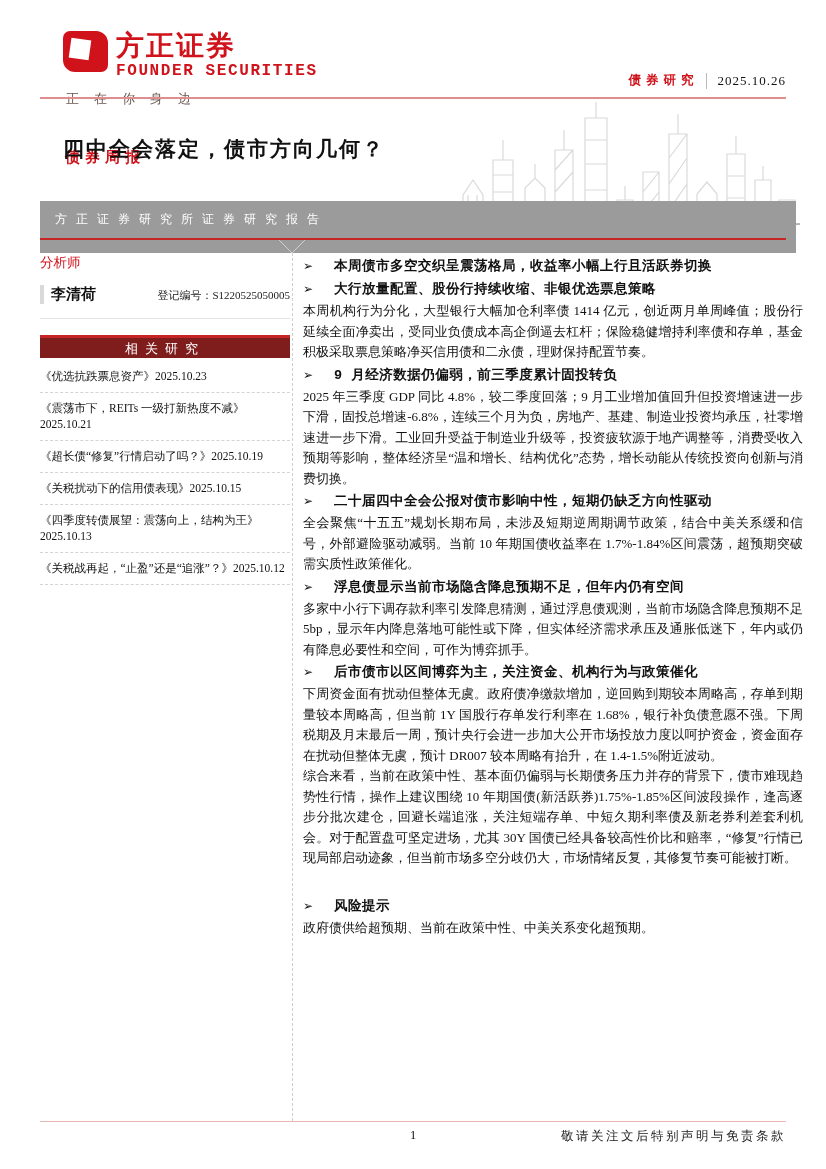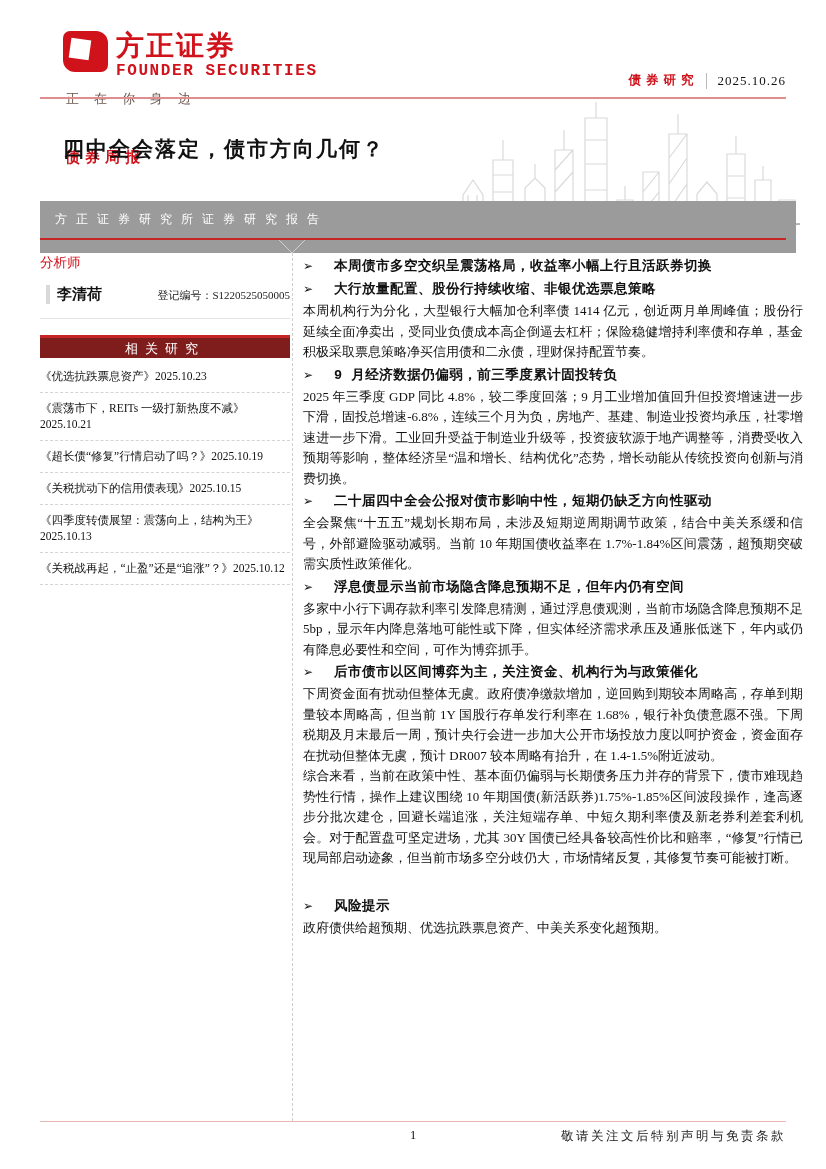--- a/index.html
+++ b/index.html
@@ -55,21 +55,21 @@
 
   
   .divider-notch { position:absolute; left:279px; top:240px; }
   .v-divider { position:absolute; left:292px; top:253px; height:868px; border-left:1px dashed #cfcfcf; }
 
   
   .sidebar { position:absolute; left:40px; top:254px; width:250px; }
   .analyst-label { color:var(--accent); font-weight:normal; font-size:13.5px;
     font-family:"Liberation Sans", sans-serif; margin-bottom:13px; }
   .name-row { display:flex; align-items:baseline; justify-content:space-between;
-    border-left:4px solid #d9d9d9; padding-left:7px; margin-bottom:14px;margin-left:6px; }
+    border-left:4px solid #d9d9d9; padding-left:7px; margin-bottom:14px; }
   .analyst-name { font-weight:bold; font-size:15px; font-family:"Liberation Sans", sans-serif; }
   .analyst-id { font-size:11px; color:#222; }
   .thin-rule { border-top:1px solid #e3e3e3; margin-bottom:16px; }
   .related-box { border-top:3px solid #c62525; background:#7f1d1d; color:#fff;
     text-align:center; font-size:13px; letter-spacing:7px; height:23px; line-height:21px;
     font-family:"Liberation Sans", sans-serif; margin-bottom:3px; }
   .rel-item { font-size:11.5px; line-height:16px; padding:7px 0 8px 0;
     border-bottom:1px dashed #d4d4d4; color:#111; }
 
   
@@ -210,19 +210,19 @@
       <span class="sec-title">后市债市以区间博弈为主，关注资金、机构行为与政策催化</span>
     </div>
   <p class="sec-body">下周资金面有扰动但整体无虞。政府债净缴款增加，逆回购到期较本周略高，存单到期量较本周略高，但当前 1Y 国股行存单发行利率在 1.68%，银行补负债意愿不强。下周税期及月末最后一周，预计央行会进一步加大公开市场投放力度以呵护资金，资金面存在扰动但整体无虞，预计 DR007 较本周略有抬升，在 1.4-1.5%附近波动。</p>
       <p class="sec-body">综合来看，当前在政策中性、基本面仍偏弱与长期债务压力并存的背景下，债市难现趋势性行情，操作上建议围绕 10 年期国债(新活跃券)1.75%-1.85%区间波段操作，逢高逐步分批次建仓，回避长端追涨，关注短端存单、中短久期利率债及新老券利差套利机会。对于配置盘可坚定进场，尤其 30Y 国债已经具备较高性价比和赔率，“修复”行情已现局部启动迹象，但当前市场多空分歧仍大，市场情绪反复，其修复节奏可能被打断。</p>
     </div>
     <div class="section gap-before">
     <div class="sec-head">
       <span class="bullet">➢</span>
       <span class="sec-title">风险提示</span>
     </div>
-  <p class="sec-body">政府债供给超预期、优选抗跌票息资产、中美关系变化超预期。</p>
+  <p class="sec-body">政府债供给超预期、当前在政策中性、中美关系变化超预期。</p>
     </div>
   </div>
 
 <div class="footer-line"></div>
 <div class="page-num">1</div>
 <div class="disclaimer">敬请关注文后特别声明与免责条款</div>
 
 </body></html>

